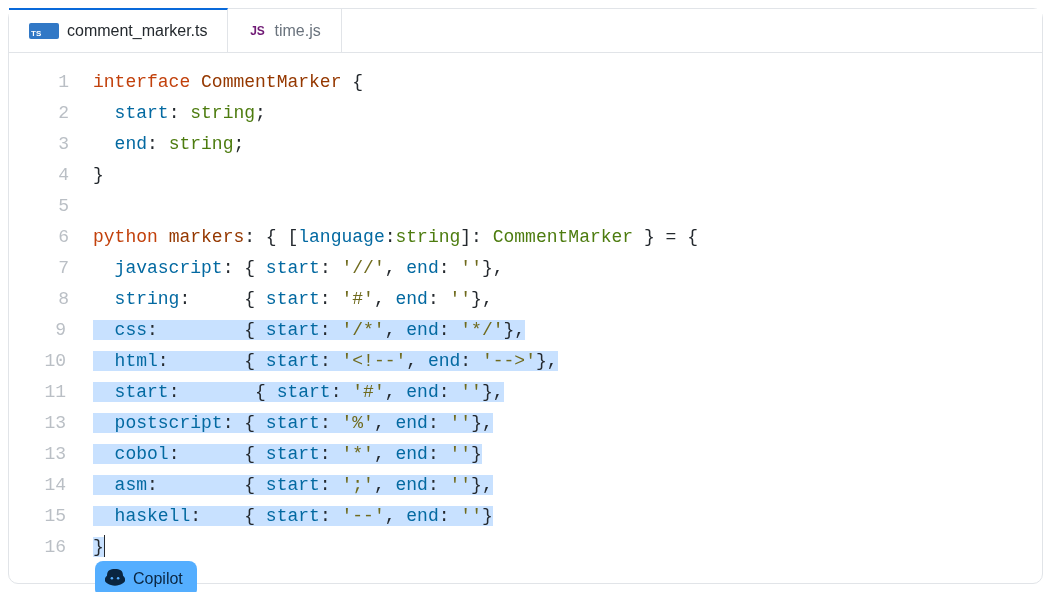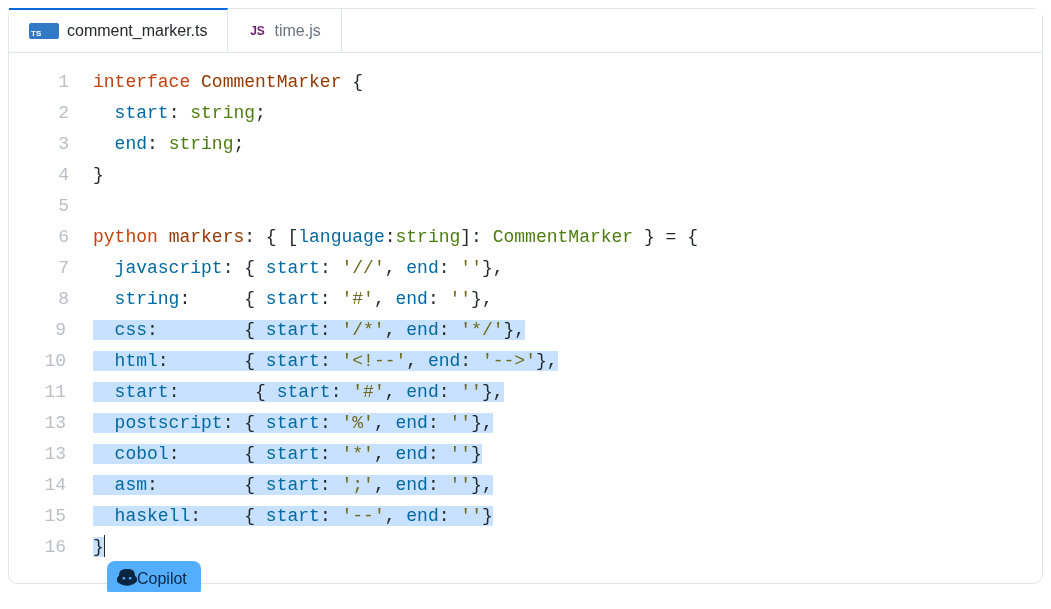--- a/index.html
+++ b/index.html
@@ -115,31 +115,31 @@
       display: inline-block;
       width: 1px;
       height: 22px;
       background: #24292e;
       vertical-align: middle;
       margin-bottom: 2px;
     }
 
     .copilot-badge {
       position: absolute;
-      left: 98px;
+      left: 86px;
       bottom: -14px;
       background: #54aeff;
       color: #0a2540;
       padding: 6px 14px 6px 10px;
       border-radius: 8px;
       font-size: 16px;
       font-weight: 500;
       display: flex;
       align-items: center;
-      gap: 0;
+      gap: 8px;
       cursor: pointer;
       font-family: -apple-system, BlinkMacSystemFont, "Segoe UI", Helvetica, Arial, sans-serif;
     }
     .copilot-icon {
       width: 20px;
       height: 20px;
     }
   </style>
 </head>
 <body>

